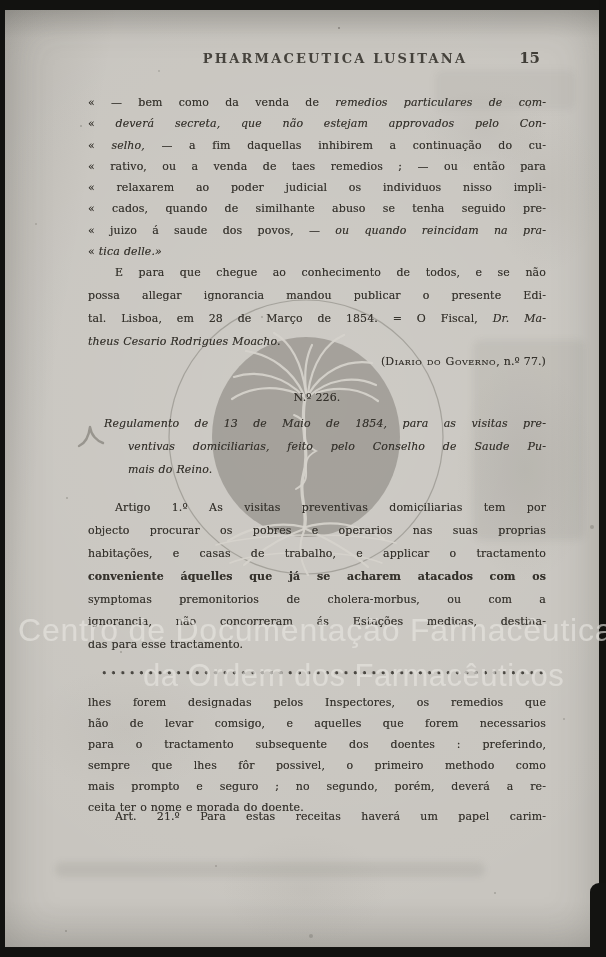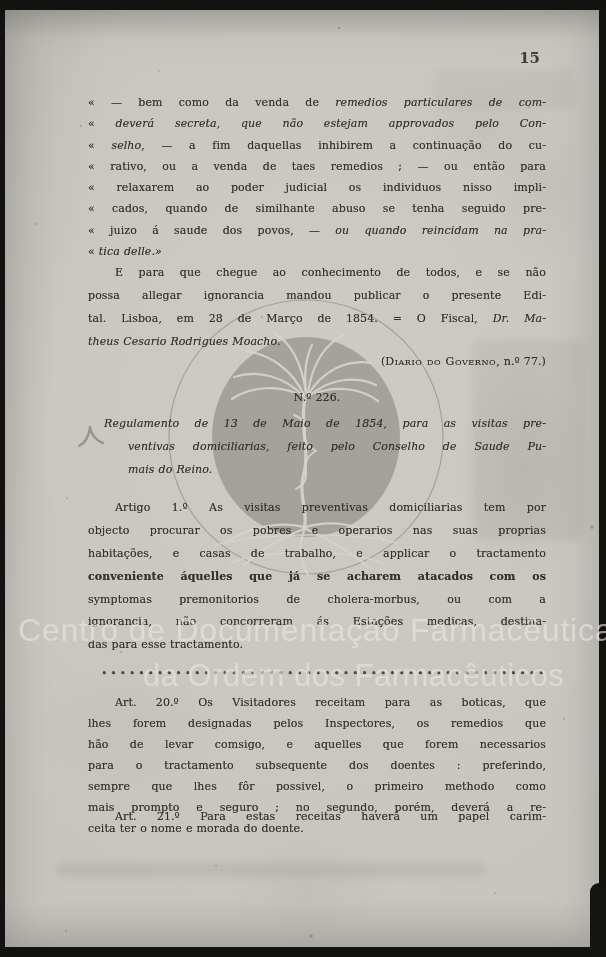--- a/index.html
+++ b/index.html
@@ -109,20 +109,21 @@
       </g>
     </svg>
 
     <div class="mottle"></div>
     <div class="bleed" id="bleed-a"></div>
     <div class="bleed" id="bleed-b"></div>
     <div class="bleed" id="bleed-c"></div>
     <div class="speck"></div>
 
     <div id="running-head">
+      <div id="head-title">PHARMACEUTICA LUSITANA</div>
       <div id="page-num">15</div>
     </div>
 
     <div id="text-column">
         <div class="block" style="top: 82px;">
           <div class="tl" style="line-height: 21.3px; height: 21.3px;"><span>« — bem como da venda de </span><span class="it">remedios particulares de com-</span></div>
           <div class="tl" style="line-height: 21.3px; height: 21.3px;"><span>« </span><span class="it">deverá secreta, que não estejam approvados pelo Con-</span></div>
           <div class="tl" style="line-height: 21.3px; height: 21.3px;"><span>« </span><span class="it">selho,</span><span> — a fim daquellas inhibirem a continuação do cu-</span></div>
           <div class="tl" style="line-height: 21.3px; height: 21.3px;"><span>« rativo, ou a venda de taes remedios ; — ou então para</span></div>
           <div class="tl" style="line-height: 21.3px; height: 21.3px;"><span>« relaxarem ao poder judicial os individuos nisso impli-</span></div>
@@ -151,21 +152,20 @@
           <div class="tl" style="line-height: 22.9px; height: 22.9px; text-indent: 27px;"><span>Artigo 1.º As visitas preventivas domiciliarias tem por</span></div>
           <div class="tl" style="line-height: 22.9px; height: 22.9px;"><span>objecto procurar os pobres e operarios nas suas proprias</span></div>
           <div class="tl" style="line-height: 22.9px; height: 22.9px;"><span>habitações, e casas de trabalho, e applicar o tractamento</span></div>
           <div class="tl" style="line-height: 22.9px; height: 22.9px; font-weight: bold;"><span>conveniente áquelles que já se acharem atacados com os</span></div>
           <div class="tl" style="line-height: 22.9px; height: 22.9px;"><span>symptomas premonitorios de cholera-morbus, ou com a</span></div>
           <div class="tl" style="line-height: 22.9px; height: 22.9px;"><span>ignorancia, não concorreram ás Estações medicas, destina-</span></div>
           <div class="tl al-left" style="line-height: 22.9px; height: 22.9px;"><span>das para esse tractamento.</span></div>
         </div>
         <div class="block dots" style="top: 660px;"></div>
         <div class="block" style="top: 682px;">
-          <div class="tl" style="line-height: 21px; height: 21px; text-indent: 27px;"><span>Art. 20.º Os Visitadores receitam para as boticas, que</span></div>
           <div class="tl" style="line-height: 21px; height: 21px;"><span>lhes forem designadas pelos Inspectores, os remedios que</span></div>
           <div class="tl" style="line-height: 21px; height: 21px;"><span>hão de levar comsigo, e aquelles que forem necessarios</span></div>
           <div class="tl" style="line-height: 21px; height: 21px;"><span>para o tractamento subsequente dos doentes : preferindo,</span></div>
           <div class="tl" style="line-height: 21px; height: 21px;"><span>sempre que lhes fôr possivel, o primeiro methodo como</span></div>
           <div class="tl" style="line-height: 21px; height: 21px;"><span>mais prompto e seguro ; no segundo, porém, deverá a re-</span></div>
           <div class="tl al-left" style="line-height: 21px; height: 21px;"><span>ceita ter o nome e morada do doente.</span></div>
         </div>
         <div class="block" style="top: 796px;">
           <div class="tl" style="line-height: 21px; height: 21px; text-indent: 27px;"><span>Art. 21.º Para estas receitas haverá um papel carim-</span></div>
         </div>

